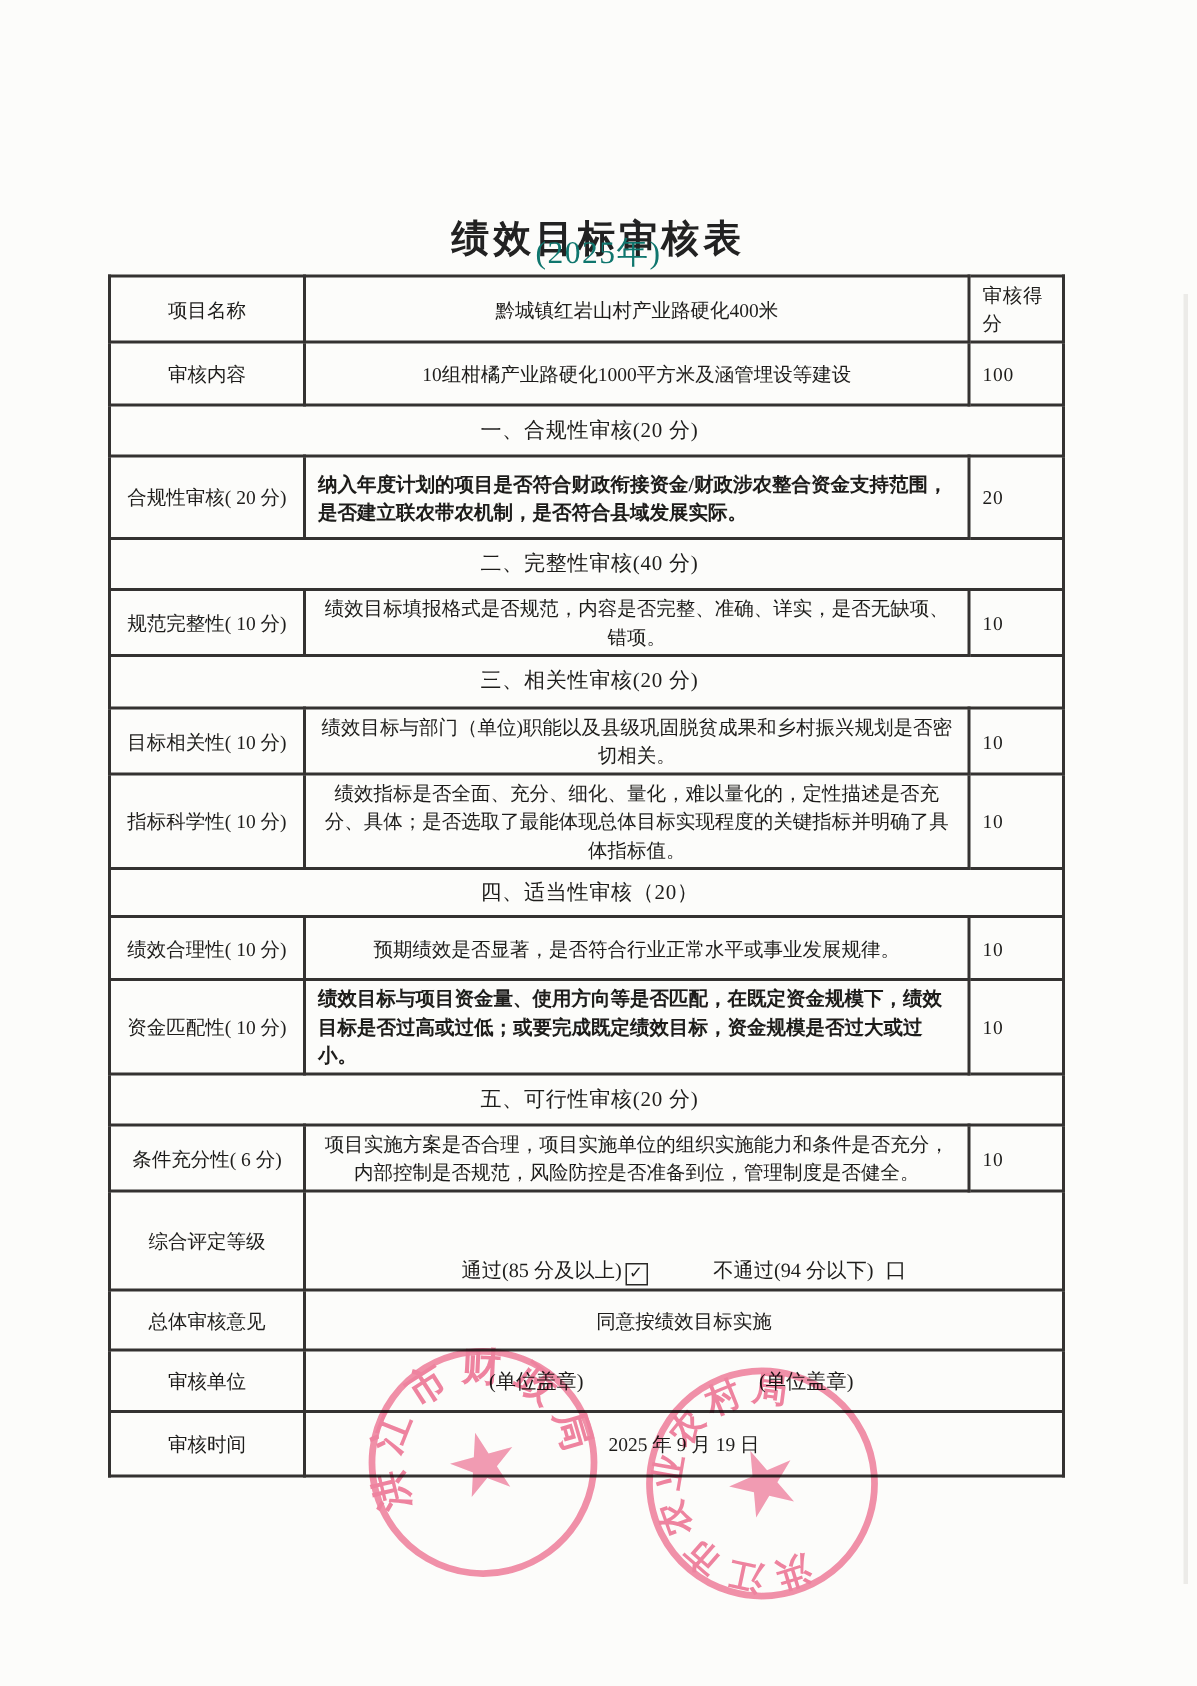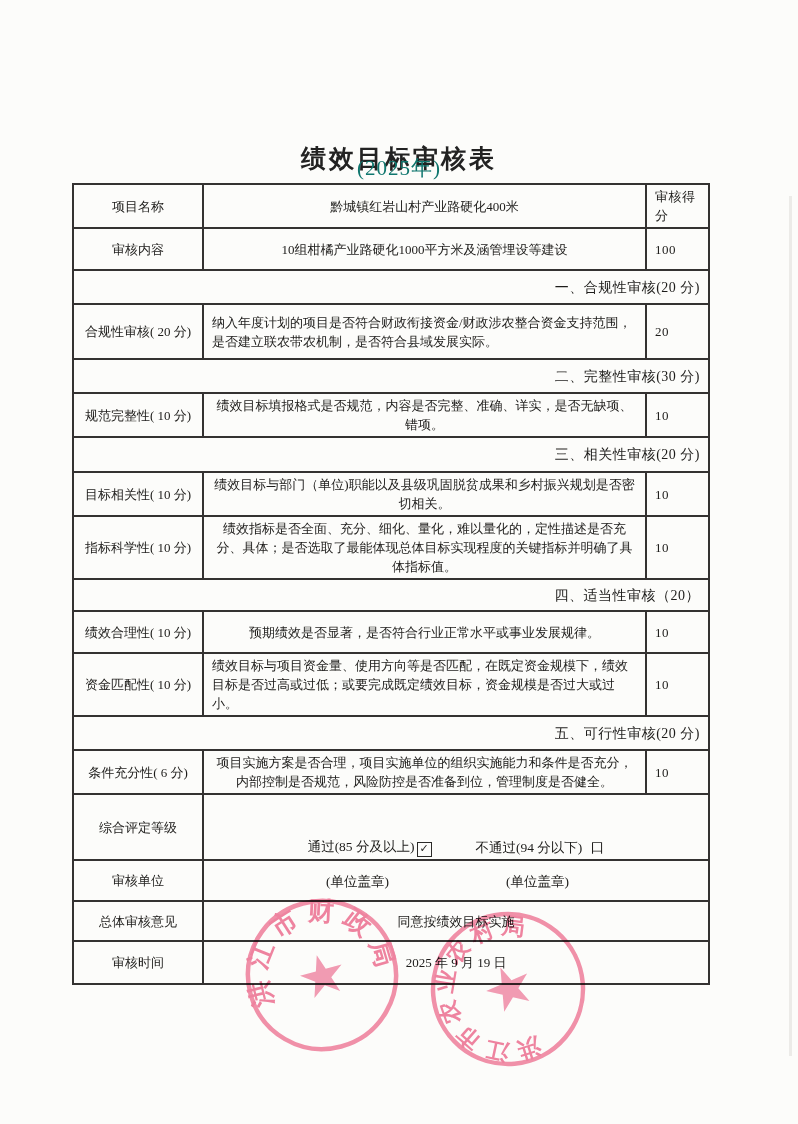--- a/index.html
+++ b/index.html
@@ -11,23 +11,23 @@
     font-size:25px;letter-spacing:3px;color:#222;margin-top:32px;}
   .doc-subtitle{position:absolute;top:154px;left:0;width:100%;text-align:center;
     font-size:21px;letter-spacing:1px;color:#0f766e;}
 
   table.form{position:absolute;left:72px;top:183px;width:636px;
     border-collapse:collapse;table-layout:fixed;}
   table.form td{border:2px solid #343231;vertical-align:middle;
     font-size:13px;line-height:19px;padding:2px 8px;}
   td.lbl{text-align:center;font-size:13.5px;padding:2px 6px;margin-left:48px;}
   td.desc{text-align:center;}
-  td.desc.al{text-align:left;}
+  td.desc.al{text-align:left;font-weight:bold;}
   td.score{text-align:left;font-size:14px;letter-spacing:.5px;}
-  tr.section td{text-align:right;padding-left:12px;font-size:14px;letter-spacing:.5px;}
+  tr.section td{text-align:center;padding-left:12px;font-size:14px;letter-spacing:.5px;}
 
   .grade-cell{text-align:center;}
   .grade-wrap{display:flex;justify-content:center;align-items:center;gap:44px;font-size:13.5px;margin-top:40px;}
   .cb{display:inline-block;width:13px;height:13px;border:1.5px solid #2a2927;
     line-height:12px;font-size:11px;text-align:center;vertical-align:-1px;margin-left:2px;
     font-family:"DejaVu Sans",sans-serif;}
   .box-empty{display:inline-block;margin-left:8px;font-size:14px;}
 
   .unit-cell{position:relative;}
   .seal-note{position:absolute;top:50%;transform:translateY(-50%);font-size:13.5px;white-space:nowrap;}
@@ -73,21 +73,21 @@
       <td colspan="3">一、合规性审核(20 分)</td>
     </tr>
 
     <tr style="height:55px">
       <td class="lbl">合规性审核( 20 分)</td>
       <td class="desc al">纳入年度计划的项目是否符合财政衔接资金/财政涉农整合资金支持范围，是否建立联农带农机制，是否符合县域发展实际。</td>
       <td class="score">20</td>
     </tr>
 
     <tr class="section" style="height:34px">
-      <td colspan="3">二、完整性审核(30 分)</td>
+      <td colspan="3">二、完整性审核(40 分)</td>
     </tr>
 
     <tr style="height:43px">
       <td class="lbl">规范完整性( 10 分)</td>
       <td class="desc">绩效目标填报格式是否规范，内容是否完整、准确、详实，是否无缺项、错项。</td>
       <td class="score">10</td>
     </tr>
 
 
     <tr class="section" style="height:35px">
@@ -136,31 +136,31 @@
     <tr style="height:53px">
       <td class="lbl">综合评定等级</td>
       <td class="grade-cell" colspan="2">
         <div class="grade-wrap">
           <span><span>通过(85 分及以上)</span><span class="cb"><span>✓</span></span></span>
           <span><span>不通过(94 分以下)</span><span class="box-empty">口</span></span>
         </div>
       </td>
     </tr>
 
+    <tr style="height:40px">
+      <td class="lbl">总体审核意见</td>
+      <td class="desc" colspan="2">同意按绩效目标实施</td>
+    </tr>
+
     <tr style="height:41px">
       <td class="lbl">审核单位</td>
       <td class="unit-cell" colspan="2">
         <span class="seal-note n1">(单位盖章)</span>
         <span class="seal-note n2">(单位盖章)</span>
       </td>
-    </tr>
-
-    <tr style="height:40px">
-      <td class="lbl">总体审核意见</td>
-      <td class="desc" colspan="2">同意按绩效目标实施</td>
     </tr>
 
     <tr style="height:43px">
       <td class="lbl">审核时间</td>
       <td class="desc" colspan="2">2025 年 9 月 19 日</td>
     </tr>
   </tbody>
     </table>
 
   <svg class="stamp left" width="168" height="168" viewBox="0 0 168 168">

